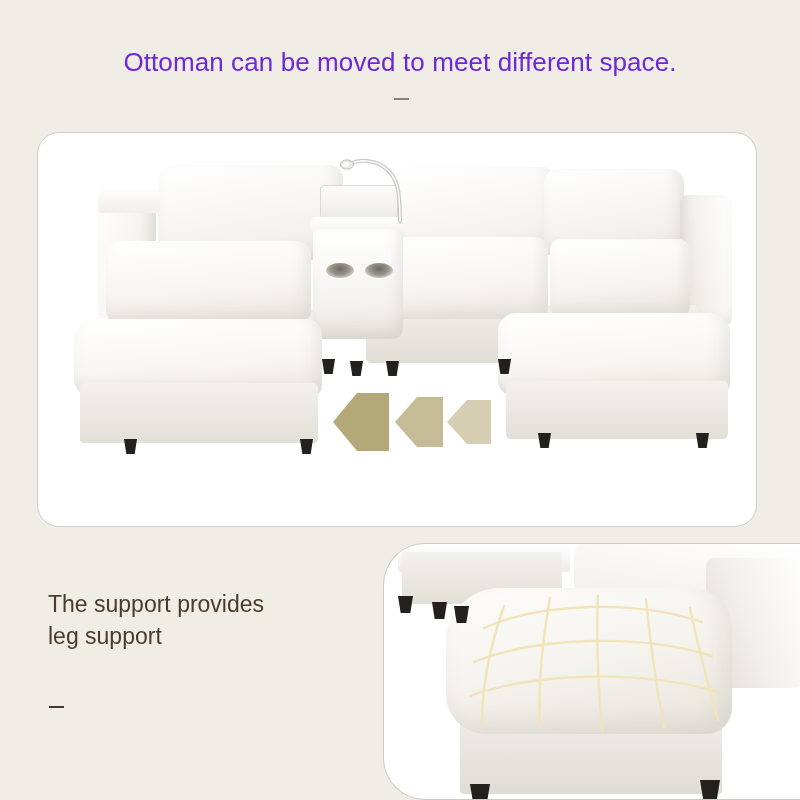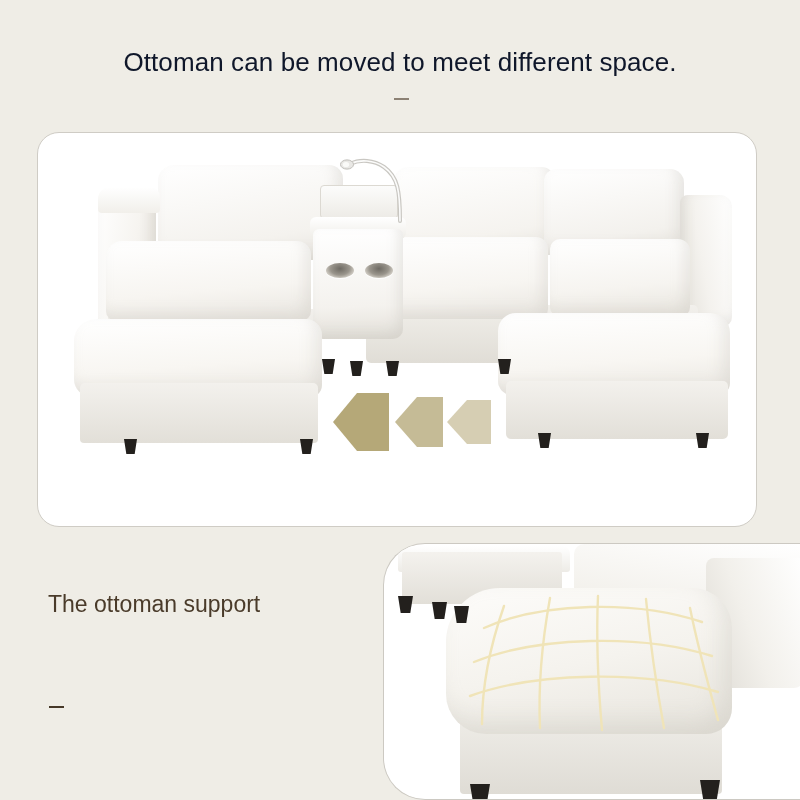--- a/index.html
+++ b/index.html
@@ -15,21 +15,21 @@
 
   
   .headline {
     position: absolute;
     top: 47px;
     left: 0;
     width: 800px;
     text-align: center;
     font-size: 26px;
     font-weight: 400;
-    color: #0f172a;
+    color: #6d28d9;
     letter-spacing: 0.1px;
   }
   .dash-center {
     position: absolute;
     top: 98px;
     left: 394px;
     width: 15px;
     height: 2px;
     background: #8C8174;
   }
@@ -325,21 +325,22 @@
         <polygon points="56,2 56,60 24,60 0,31 24,2" fill="#B5A878"></polygon>
         <polygon points="110,6 110,56 84,56 62,31 84,6" fill="#B5A878" opacity="0.78"></polygon>
         <polygon points="158,9 158,53 134,53 114,31 134,9" fill="#B5A878" opacity="0.56"></polygon>
       </svg>
     </div>
 
   </div>
 </div>
 
 <div class="subcopy">
-  <div>The ottoman support</div>
+  <div>The support provides</div>
+  <div>leg support</div>
 </div>
 <div class="dash-left"></div>
 
 <div class="inset-card">
   <div>
 
     <div class="ins ins-rear-cush"></div>
     <div class="ins ins-rear-base"></div>
     <div class="ins ins-back-right"></div>
     <div class="ins ins-arm-right"></div>

